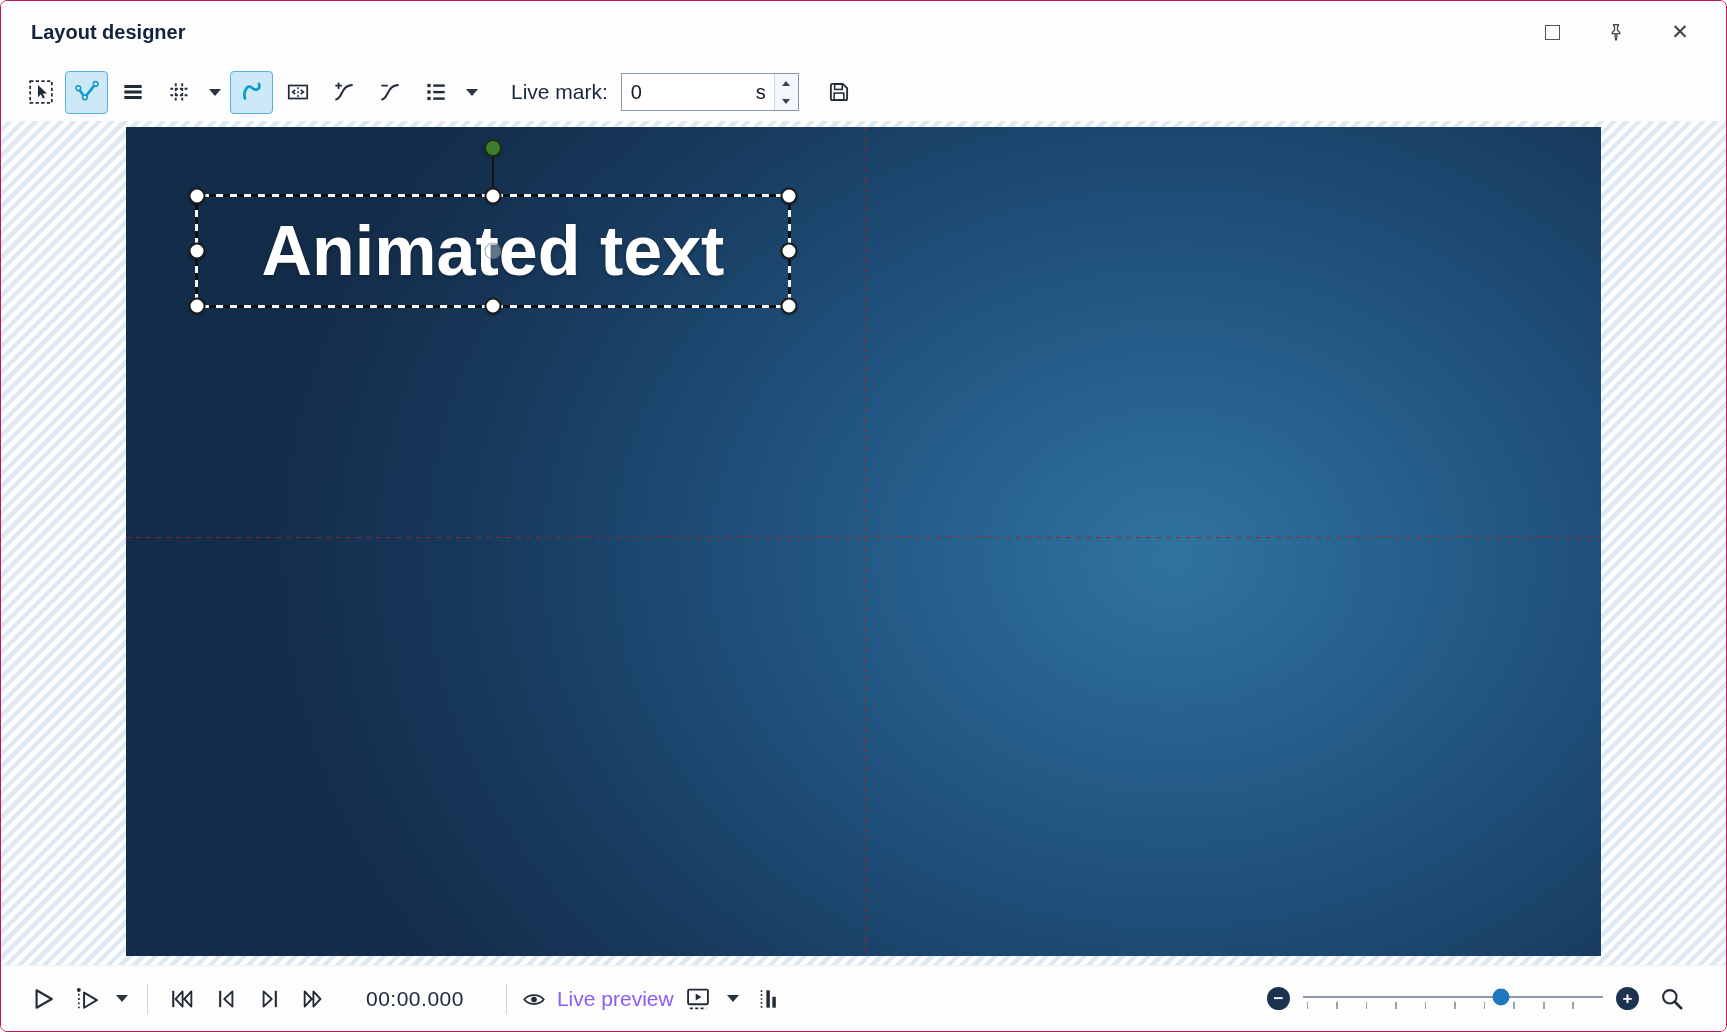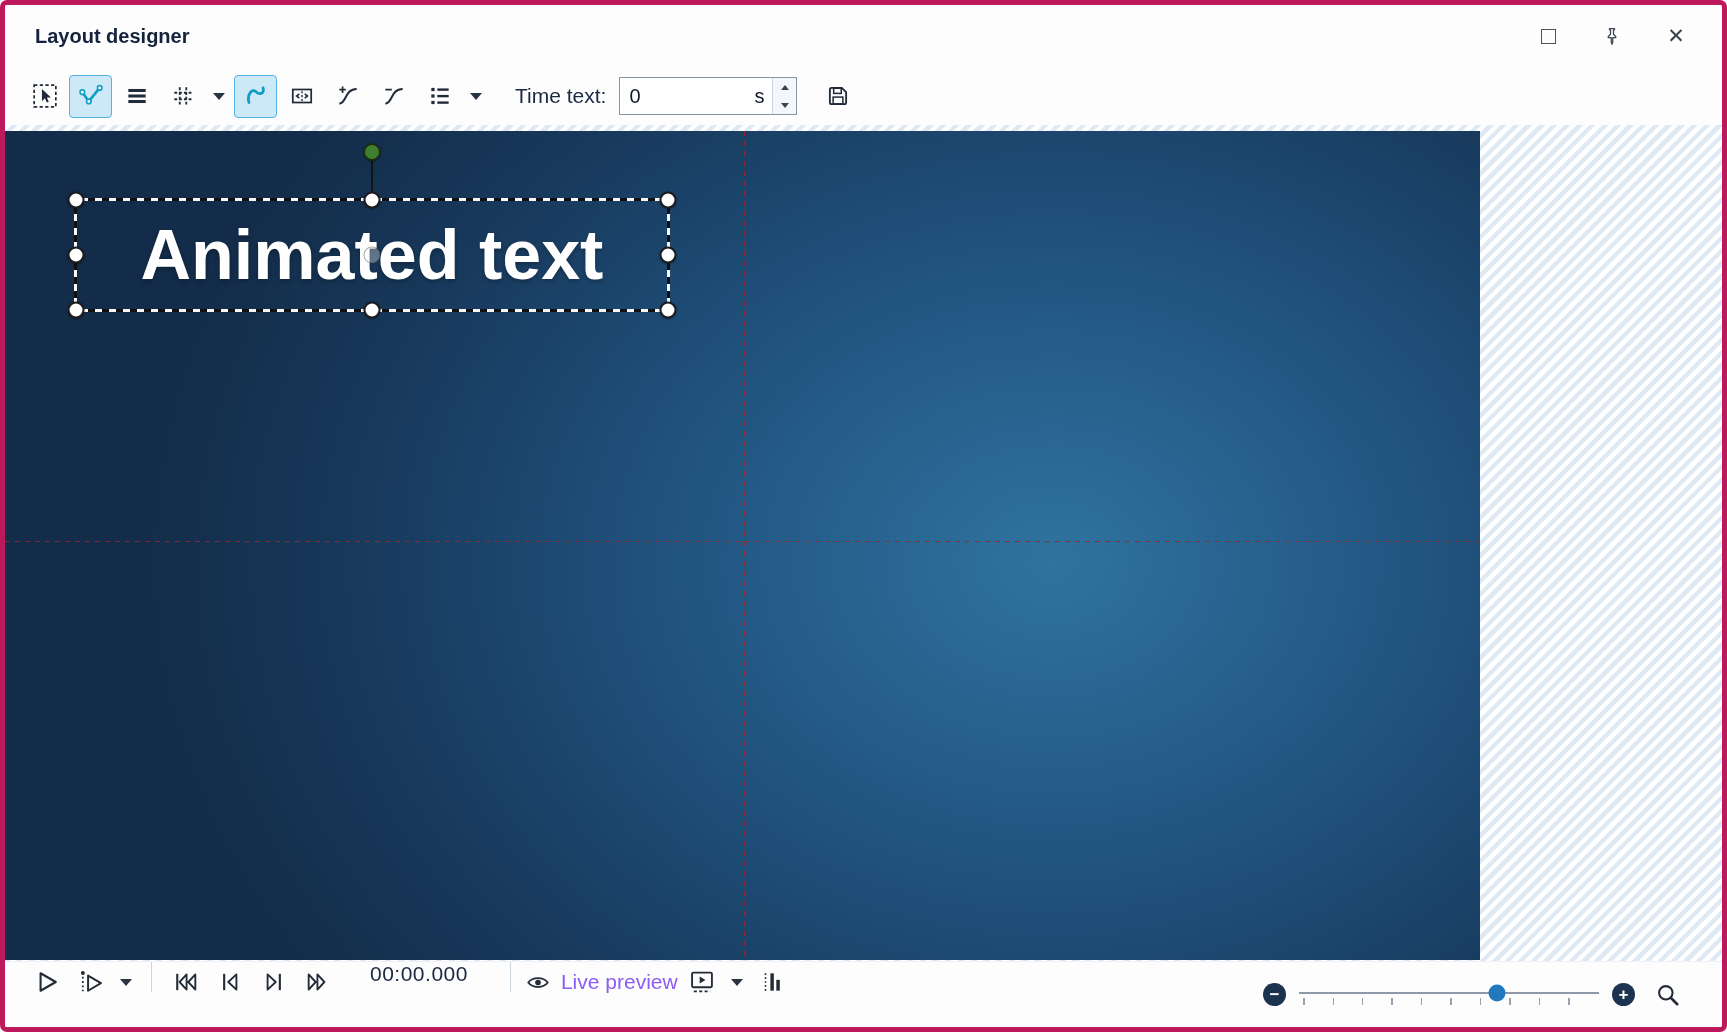--- a/index.html
+++ b/index.html
@@ -1,19 +1,19 @@
 <!DOCTYPE html>
 <html><head>
 <meta charset="utf-8">
 <style>
   * { margin:0; padding:0; box-sizing:border-box; }
   html,body { width:1727px; height:1032px; font-family:"Liberation Sans",sans-serif; background:#fff; }
 
   .window { width:1727px; height:1032px; display:flex; flex-direction:column;
-            border:5px solid #be185d; border-radius:7px; overflow:hidden; background:#fdfdfe; }
+            border:1px solid #be185d; border-radius:7px; overflow:hidden; background:#fdfdfe; }
 
   
   .titlebar { flex:0 0 62px; display:flex; align-items:center; padding:0 26px 0 30px; background:#fdfdfe; }
   .title { font-size:20px; font-weight:700; color:#14233c; }
   .win-controls { margin-left:auto; display:flex; align-items:center; gap:24px; }
   .winbtn { width:40px; height:40px; border:none; background:none; display:flex;
             align-items:center; justify-content:center; color:#3a4450; font-size:21px; }
   .max-glyph { width:15px; height:15px; border:1.6px solid #4a545f; display:block; }
 
   
@@ -30,21 +30,21 @@
   .unit { font-size:20px; color:#101824; margin:0 8px 0 4px; }
   .spin { width:24px; align-self:stretch; border-left:1px solid #ccd4df; display:flex; flex-direction:column; }
   .spin button { flex:1; border:none; background:#f3f6fa; display:flex; align-items:center; justify-content:center; padding:0; }
   .spin .up::before { content:""; width:0; height:0; border-left:4.5px solid transparent; border-right:4.5px solid transparent; border-bottom:5.5px solid #39424e; }
   .spin .down::before { content:""; width:0; height:0; border-left:4.5px solid transparent; border-right:4.5px solid transparent; border-top:5.5px solid #39424e; }
   .save-margin { margin-left:16px; }
 
   
   .workspace { flex:1; position:relative; padding-top:6px;
                background:repeating-linear-gradient(135deg,#ffffff 0 4.5px,#dfe9f4 4.5px 9px);
-               display:flex; align-items:flex-start; }
+               display:flex; justify-content:center; align-items:flex-start; }
   .canvas { width:1475px; height:829px; position:relative;
             background:radial-gradient(62% 88% at 71% 52%, #30739f 0%, #27618e 24%, #1e4d77 50%, #183a5d 75%, #132c49 100%); }
   .guide-v { position:absolute; left:50.1%; top:0; bottom:0; width:1px;
              background:repeating-linear-gradient(to bottom, rgba(158,36,36,.85) 0 5px, transparent 5px 10px); }
   .guide-h { position:absolute; top:49.5%; left:0; right:0; height:1px;
              background:repeating-linear-gradient(to right, rgba(158,36,36,.85) 0 5px, transparent 5px 10px); }
 
   
   .selection { position:absolute; left:71px; top:69px; width:592px; height:110px; }
   .ant { position:absolute; }
@@ -65,21 +65,21 @@
   .h-s  { left:50%;  top:100%; transform:translate(-50%,-50%); }
   .h-se { left:100%; top:100%; transform:translate(-50%,-50%); }
   .rot-line { position:absolute; left:50%; top:-48px; width:2px; height:48px; background:#141414; transform:translateX(-50%); }
   .handle.rot { left:50%; top:-48px; width:18px; height:18px; transform:translate(-50%,-50%);
                 background:#3f7e2e; border-color:#1d2d13; }
   .handle.center-anchor { left:50%; top:50%; transform:translate(-50%,-50%);
                 background:rgba(255,255,255,.32); border:1.5px solid rgba(30,30,30,.38); box-shadow:none; }
 
   
   .playbar { flex:0 0 66px; background:#fdfdfe; border-top:1px solid #eef2f7;
-             display:flex; padding:0 34px 0 22px; gap:4px; }
+             display:flex; align-items:center; padding:0 34px 0 22px; gap:4px; }
   .pbtn { width:40px; height:40px; border:none; background:none; display:flex;
           align-items:center; justify-content:center; color:#222b36; }
   .pdd { width:22px; height:40px; border:none; background:none; display:flex; align-items:center; justify-content:center; }
   .sep { width:1px; height:30px; background:#ccd4de; margin:0 10px; }
   .time-display { font-size:21px; color:#1c2940; margin:0 28px 0 28px; letter-spacing:.5px; }
   .lp-btn { display:flex; align-items:center; gap:10px; border:none; background:none; color:#222b36; height:40px; }
   .lp-label { font-size:21px; color:#8b5cf6; }
   .zoom-group { margin-left:auto; display:flex; align-items:center; gap:13px; }
   .zbtn { width:23px; height:23px; border-radius:50%; border:none; background:#1c3350; color:#fff;
           font-size:17px; font-weight:700; line-height:1; display:flex; align-items:center; justify-content:center; padding:0; }
@@ -171,21 +171,21 @@
           <rect x="9.5" y="5" width="10.5" height="2.2" fill="currentColor"></rect>
         <rect x="4" y="10.5" width="3" height="3" fill="currentColor"></rect>
           <rect x="9.5" y="11" width="10.5" height="2.2" fill="currentColor"></rect>
         <rect x="4" y="16.5" width="3" height="3" fill="currentColor"></rect>
           <rect x="9.5" y="17" width="10.5" height="2.2" fill="currentColor"></rect>
       </svg>
     </button>
     <button class="ddbtn">
       <span class="tri"></span>
     </button>
-    <span class="tb-label">Time text:</span>
+    <span class="tb-label">Live mark:</span>
     <div class="time-input">
       <input type="text" value="0" style="">
       <span class="unit">s</span>
       <div class="spin">
         <button class="up"></button>
         <button class="down"></button>
       </div>
     </div>
     <button class="tbtn save-margin">
       <svg width="26" height="26" viewBox="0 0 24 24">

